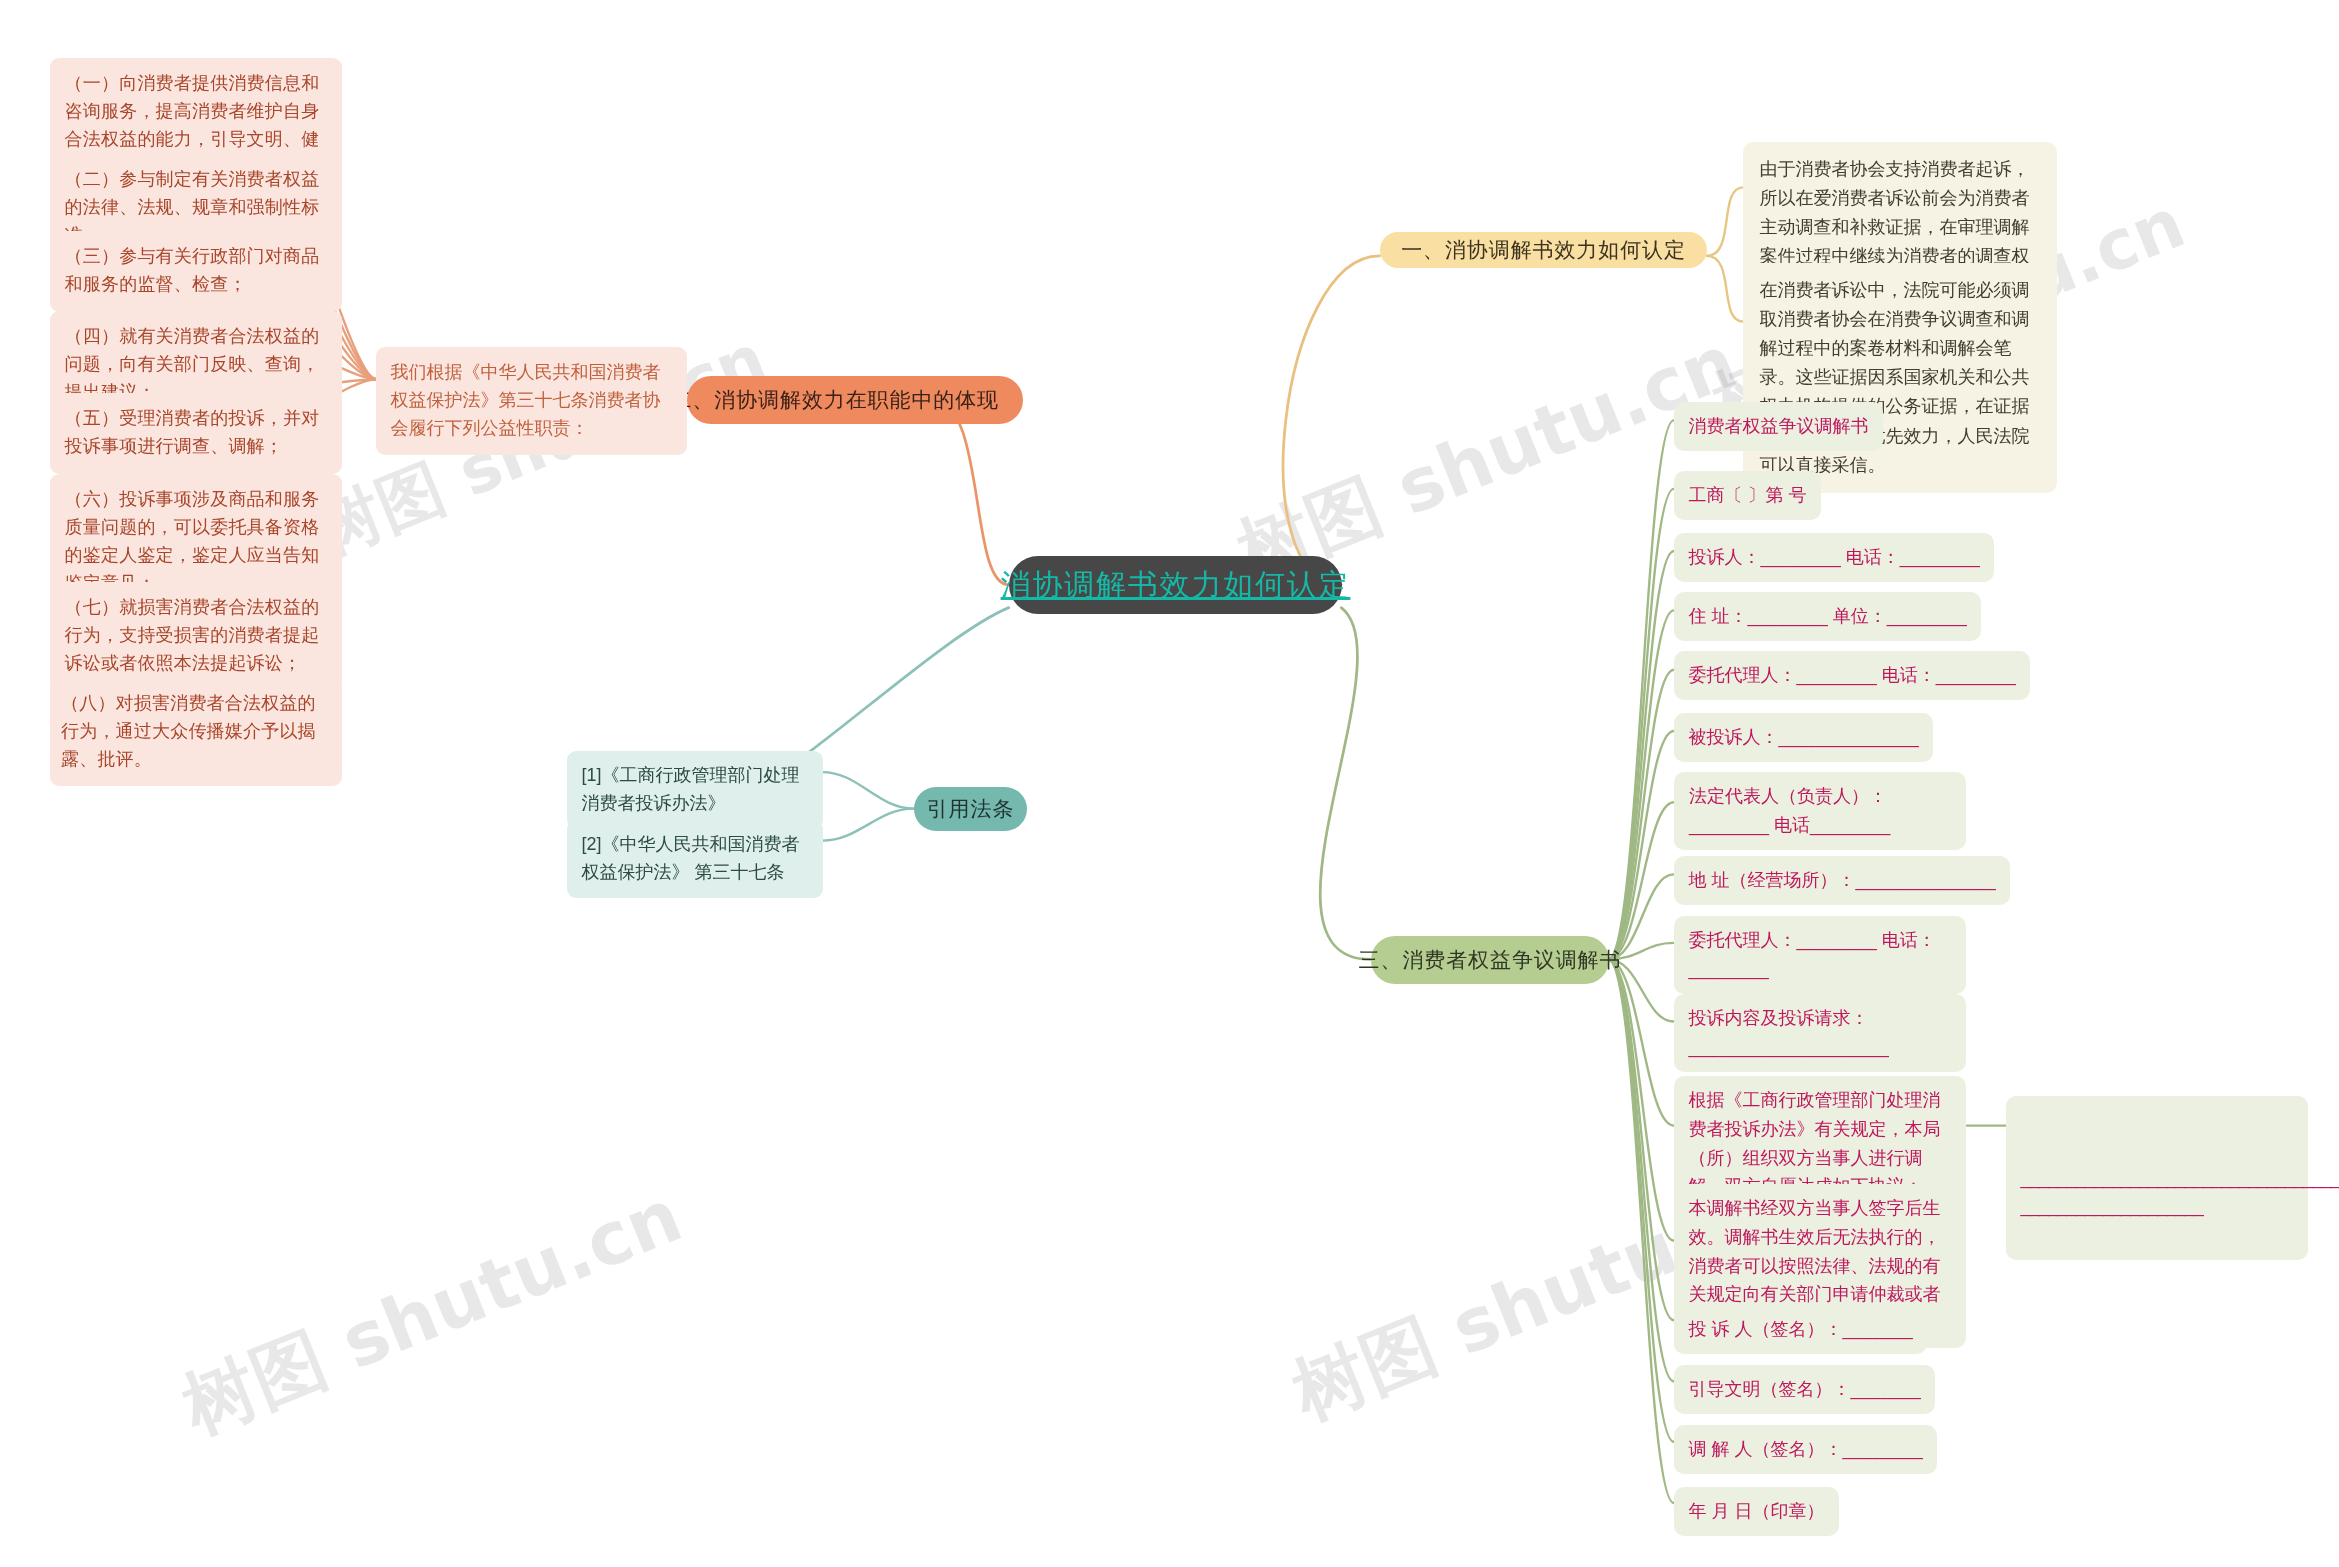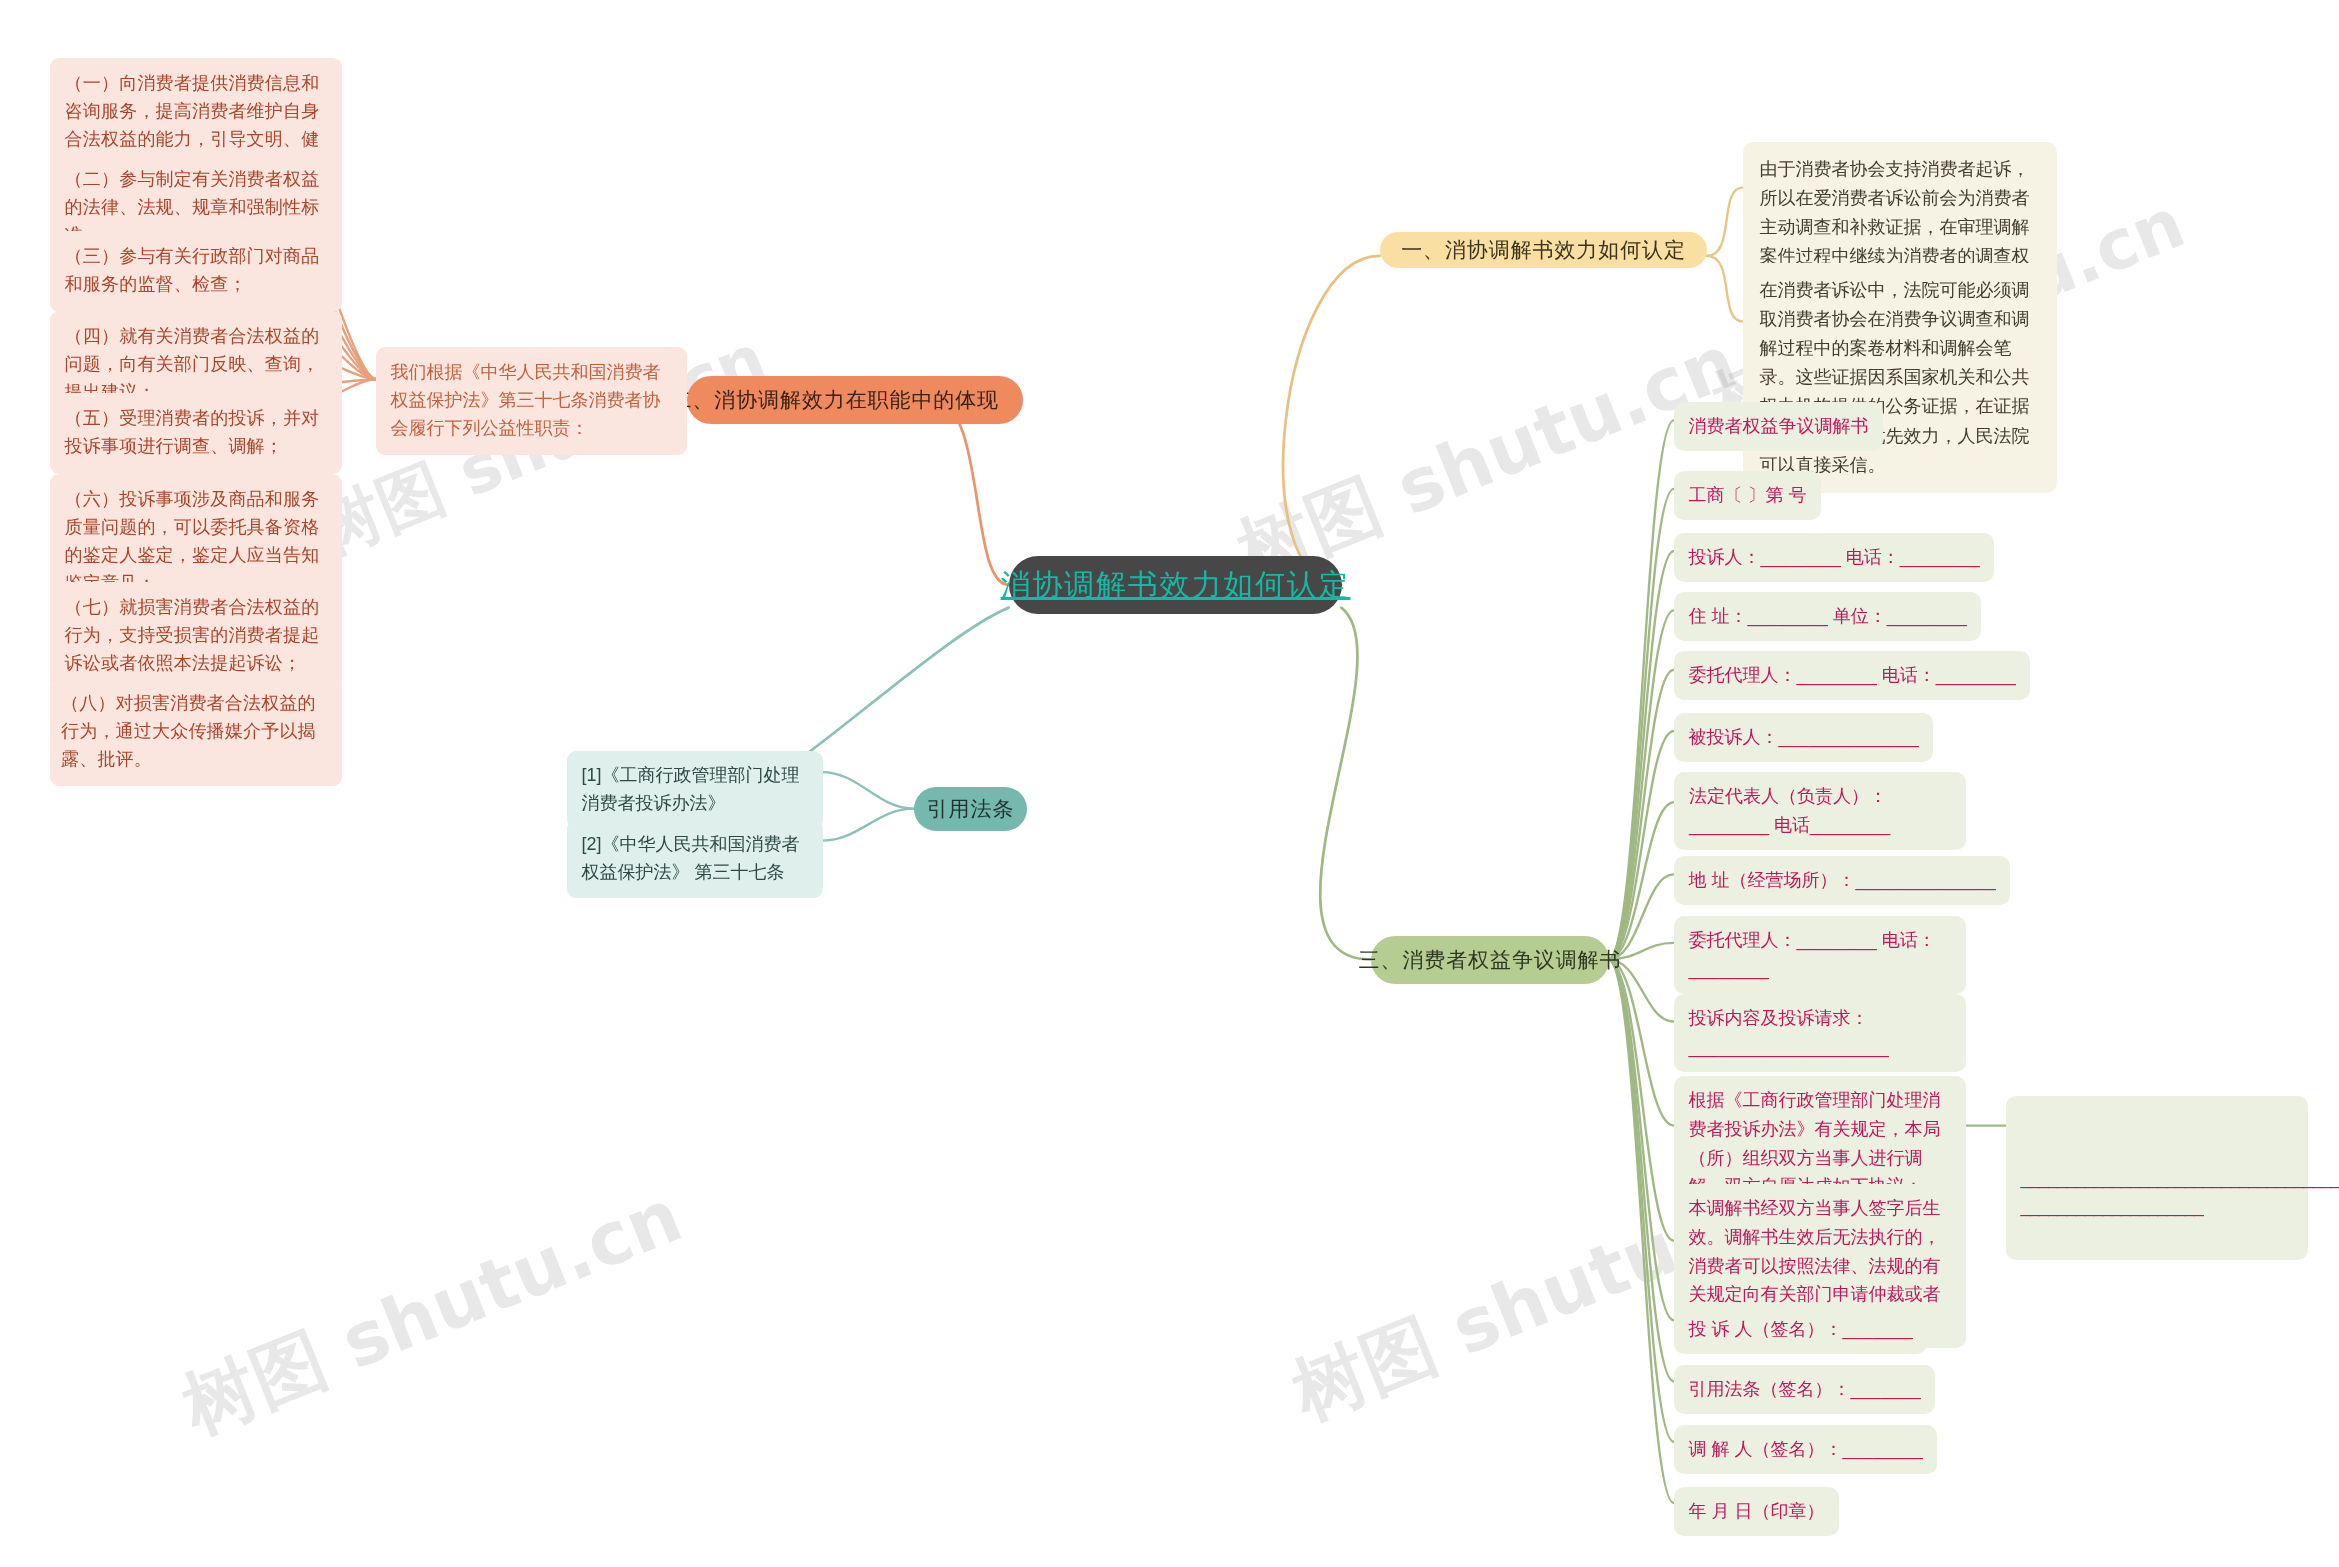--- a/index.html
+++ b/index.html
@@ -220,21 +220,21 @@
   <div class="node leaf-green" style="left:1674px;top:1076px;width:292px;">
     <span>根据《工商行政管理部门处理消费者投诉办法》有关规定，本局（所）组织双方当事人进行调解，双方自愿达成如下协议：</span>
   </div>
   <div class="node leaf-green" style="left:1674px;top:1184px;width:292px;">
     <span>本调解书经双方当事人签字后生效。调解书生效后无法执行的，消费者可以按照法律、法规的有关规定向有关部门申请仲裁或者向人民法院提起诉讼。</span>
   </div>
   <div class="node leaf-green" style="left:1674px;top:1305px;width:auto;">
     <span>投 诉 人（签名）：_______</span>
   </div>
   <div class="node leaf-green" style="left:1674px;top:1365px;width:auto;">
-    <span>引用法条（签名）：_______</span>
+    <span>引导文明（签名）：_______</span>
   </div>
   <div class="node leaf-green" style="left:1674px;top:1425px;width:auto;">
     <span>调 解 人（签名）：________</span>
   </div>
   <div class="node leaf-green" style="left:1674px;top:1487px;width:auto;">
     <span>年  月  日（印章）</span>
   </div>
 
   <div class="node leaf-green" style="left:2006px;top:1096px;width:302px;white-space:pre-wrap;letter-spacing:-0.9px;">
     <span>_______________________________________

